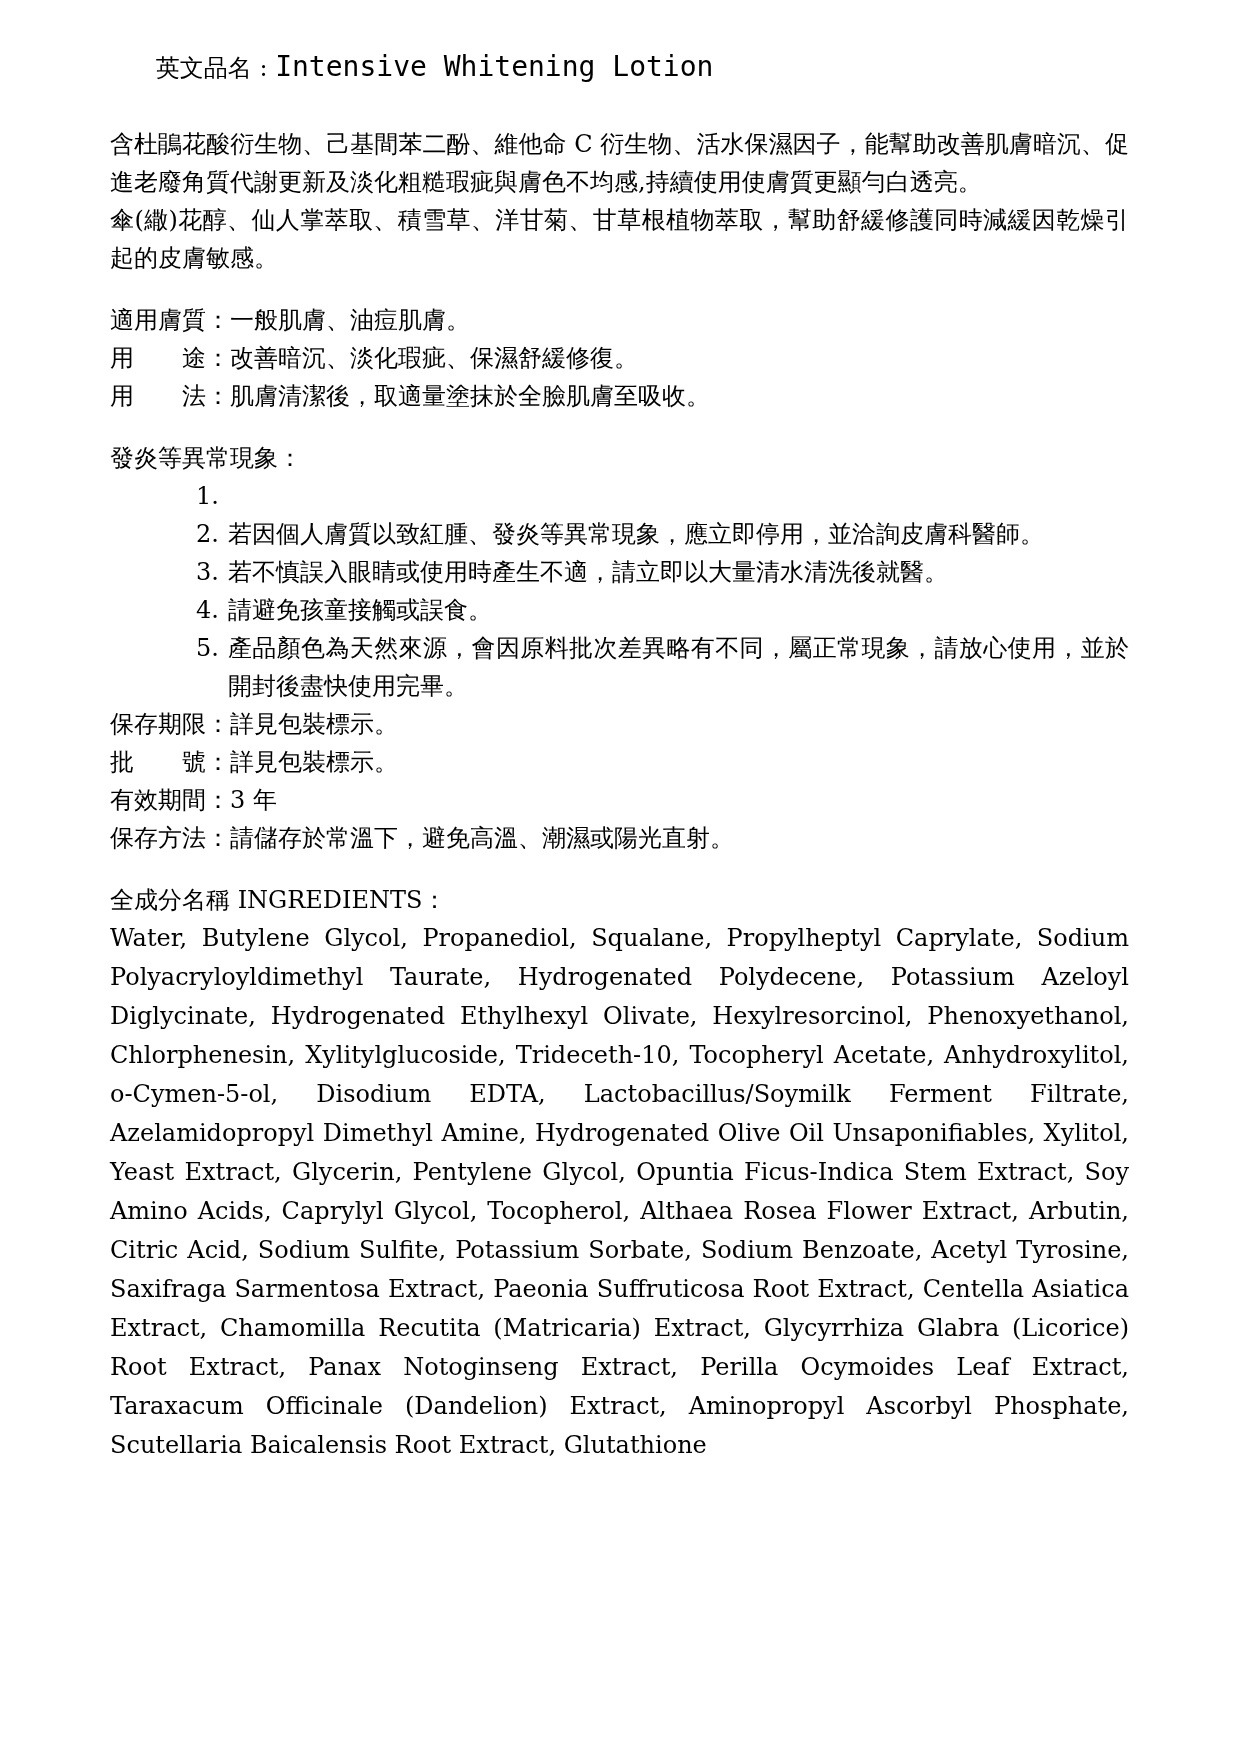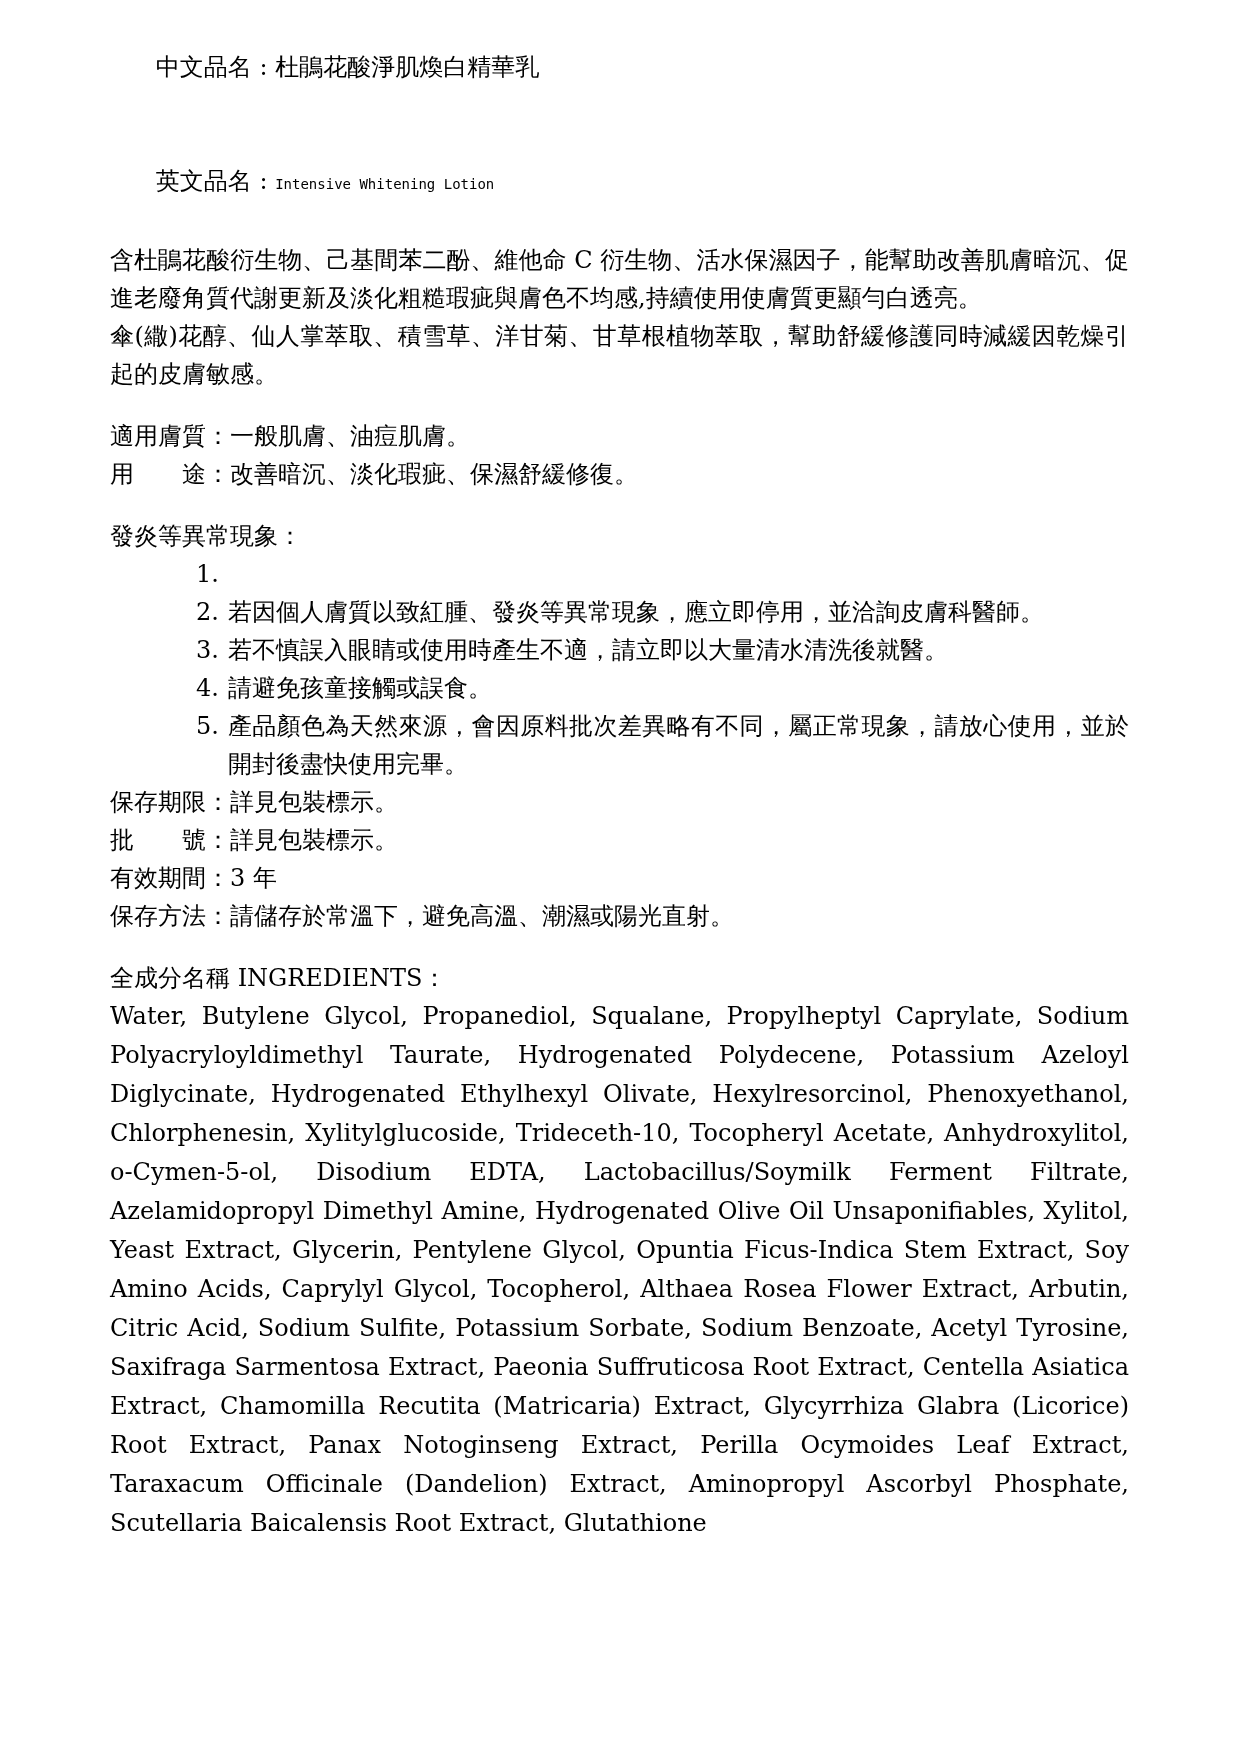--- a/index.html
+++ b/index.html
@@ -20,21 +20,21 @@
   }
   .line {
     white-space: pre-wrap;
   }
   .para {
     text-align: justify;
     white-space: pre-wrap;
   }
   .latin {
     font-family: "DejaVu Sans Mono", "Liberation Mono", monospace;
-    font-size: 14px;
+    font-size: 28px;
   }
   .blank {
     height: 24px;
   }
   .note-item {
     display: flex;
     padding-left: 86px;
   }
   .note-num {
     flex: none;
@@ -53,37 +53,35 @@
     line-height: 39px;
   }
 </style>
 </head>
 <body>
 
 <div class="page">
 
   <section>
     <div class="line">
-      <span>中文品名</span><span> : </span><span>杜鵑花酸淨肌煥白精華乳</span>
-    </div>
-    <div class="line">
       <span>英文品名</span><span> : </span><span class="latin">Intensive Whitening Lotion</span>
     </div>
   </section>
 
   <section>
     <div class="para">含杜鵑花酸衍生物、己基間苯二酚、維他命 C 衍生物、活水保濕因子，能幫助改善肌膚暗沉、促進老廢角質代謝更新及淡化粗糙瑕疵與膚色不均感,持續使用使膚質更顯勻白透亮。</div>
     <div class="para">傘(繖)花醇、仙人掌萃取、積雪草、洋甘菊、甘草根植物萃取，幫助舒緩修護同時減緩因乾燥引起的皮膚敏感。</div>
   </section>
 
   <div class="blank"></div>
 
   <section>
     <div class="line">適用膚質：一般肌膚、油痘肌膚。</div>
     <div class="line">用　　途：改善暗沉、淡化瑕疵、保濕舒緩修復。</div>
+    <div class="line">用　　法：肌膚清潔後，取適量塗抹於全臉肌膚至吸收。</div>
   </section>
 
   <div class="blank"></div>
 
   <section>
     <div class="line">發炎等異常現象：</div>
     <div class="note-item">
       <span class="note-num">1.</span>
     </div>
     <div class="note-item">

